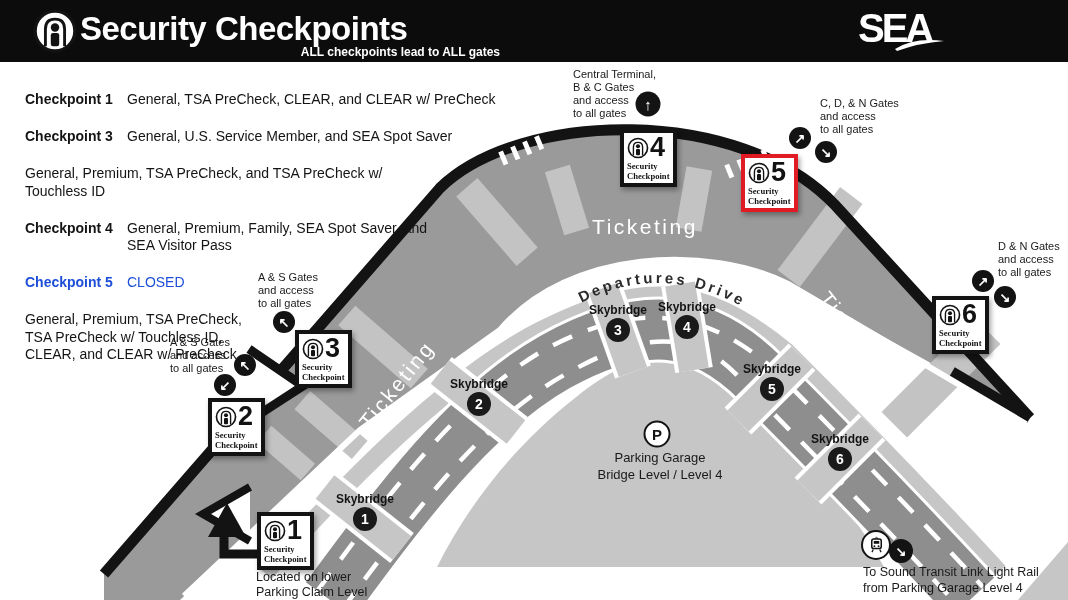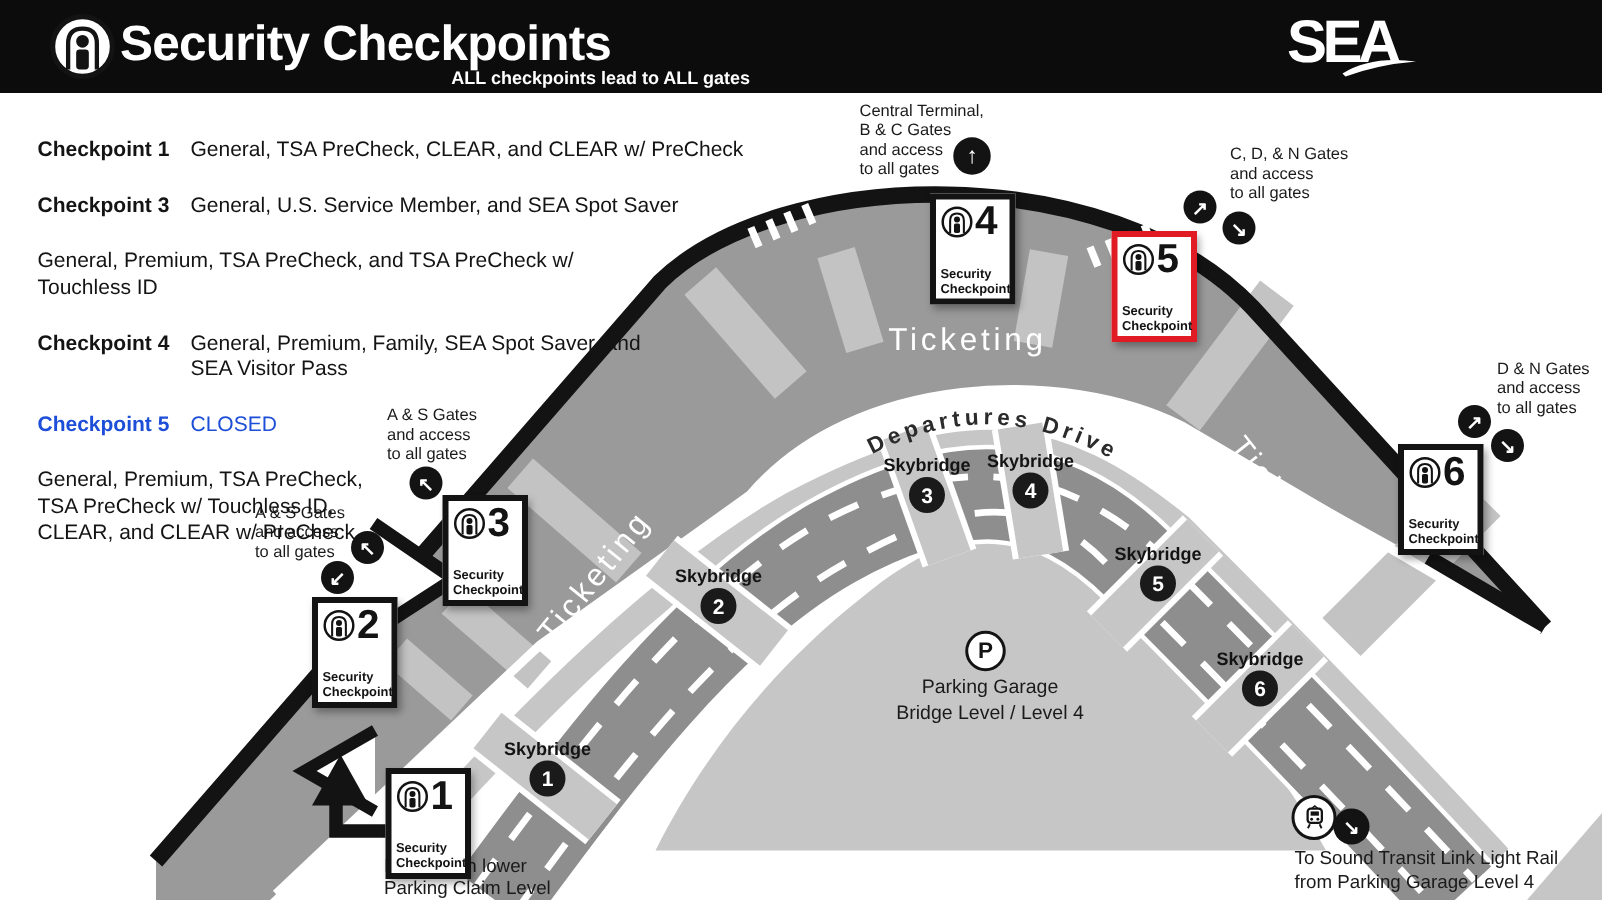--- a/index.html
+++ b/index.html
@@ -38,21 +38,21 @@
   .sb .t{font-size:12px;font-weight:700;color:#131313;margin-bottom:1px;white-space:nowrap;}
   .sb .c{width:24px;height:24px;margin:0 auto;border-radius:50%;background:#1a1a1a;color:#fff;font-size:14px;font-weight:700;display:flex;align-items:center;justify-content:center;}
   #sb1{left:365px;top:492px;} #sb2{left:479px;top:377px;} #sb3{left:618px;top:303px;}
   #sb4{left:687px;top:300px;} #sb5{left:772px;top:362px;} #sb6{left:840px;top:432px;}
 
   
   .cp{position:absolute;z-index:4;width:57px;box-sizing:border-box;background:#fff;border:4px solid #131313;padding:2px 2px 2px 3px;box-shadow:2px 3px 5px rgba(0,0,0,.35);}
   .cp .row{display:flex;align-items:center;}
   .cp .cpic{width:22px;height:22px;flex:none;}
   .cp .num{font-size:27px;font-weight:800;line-height:25px;letter-spacing:-1px;color:#131313;margin-left:1px;}
-  .cp .lab{font-size:8.6px;font-weight:700;line-height:10px;white-space:pre-line;color:#131313;margin-top:17px;}
+  .cp .lab{font-size:8.6px;font-weight:700;line-height:10px;white-space:pre-line;color:#131313;margin-top:1px;font-family:Liberation Serif, serif;}
   .cp.red{border-color:#e01b23;}
   #cp1{left:257px;top:512px;} #cp2{left:208px;top:398px;} #cp3{left:295px;top:330px;}
   #cp4{left:620px;top:129px;} #cp5{left:741px;top:154px;} #cp6{left:932px;top:296px;}
 
   
   .note{position:absolute;z-index:3;font-size:11px;font-weight:400;line-height:13px;color:#1a1a1a;white-space:pre-line;}
   #n-central{left:573px;top:68px;}
   #n-cdn{left:820px;top:97px;}
   #n-dn{left:998px;top:240px;}
   #n-as3{left:258px;top:271px;}

